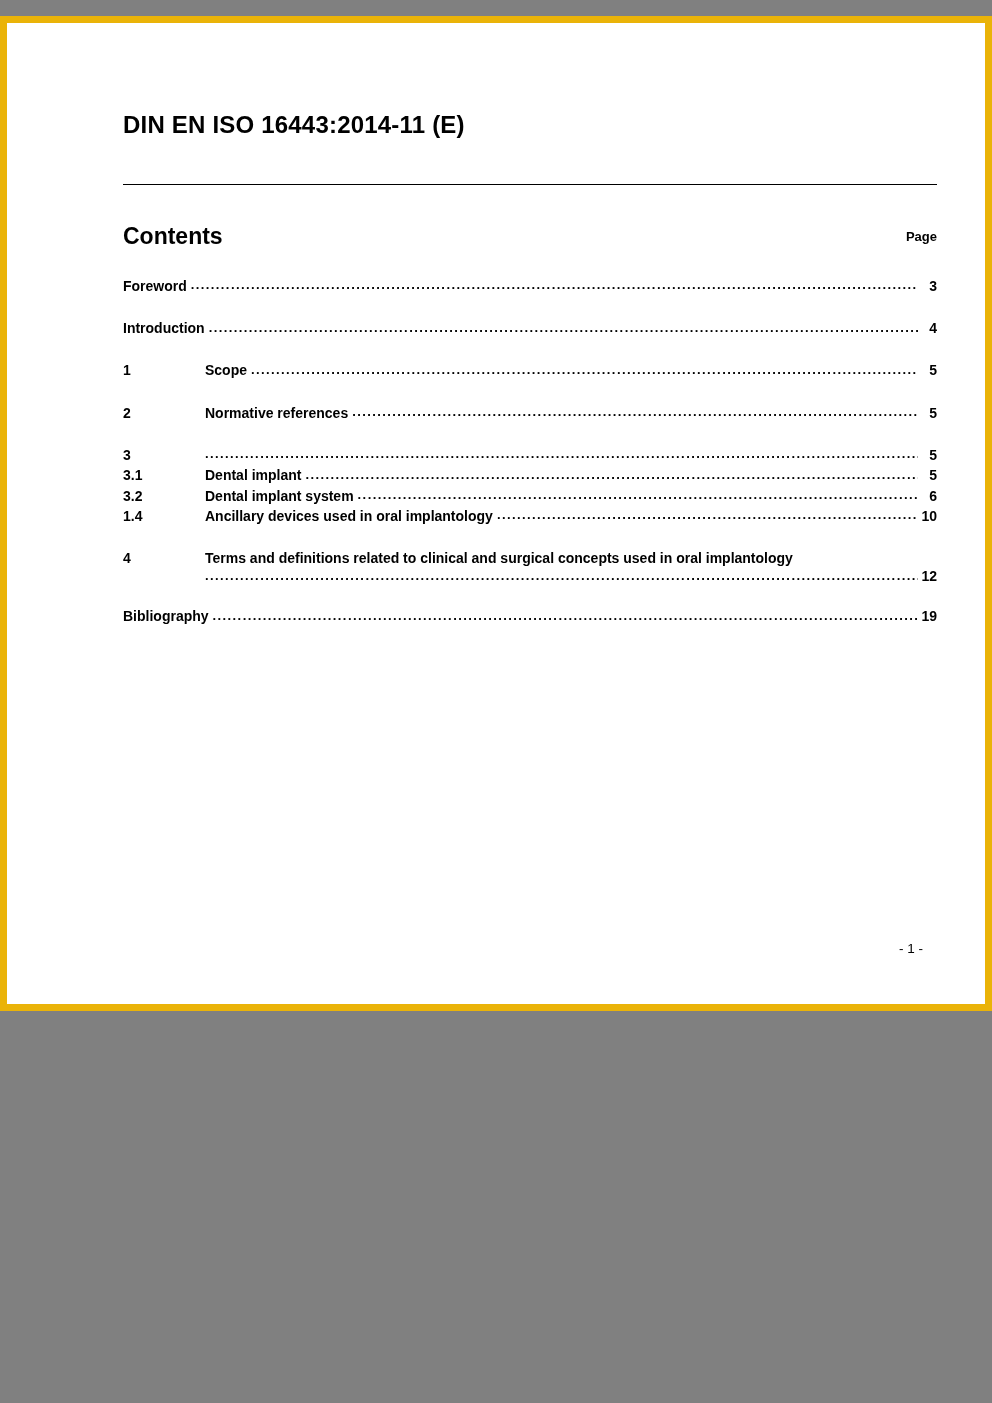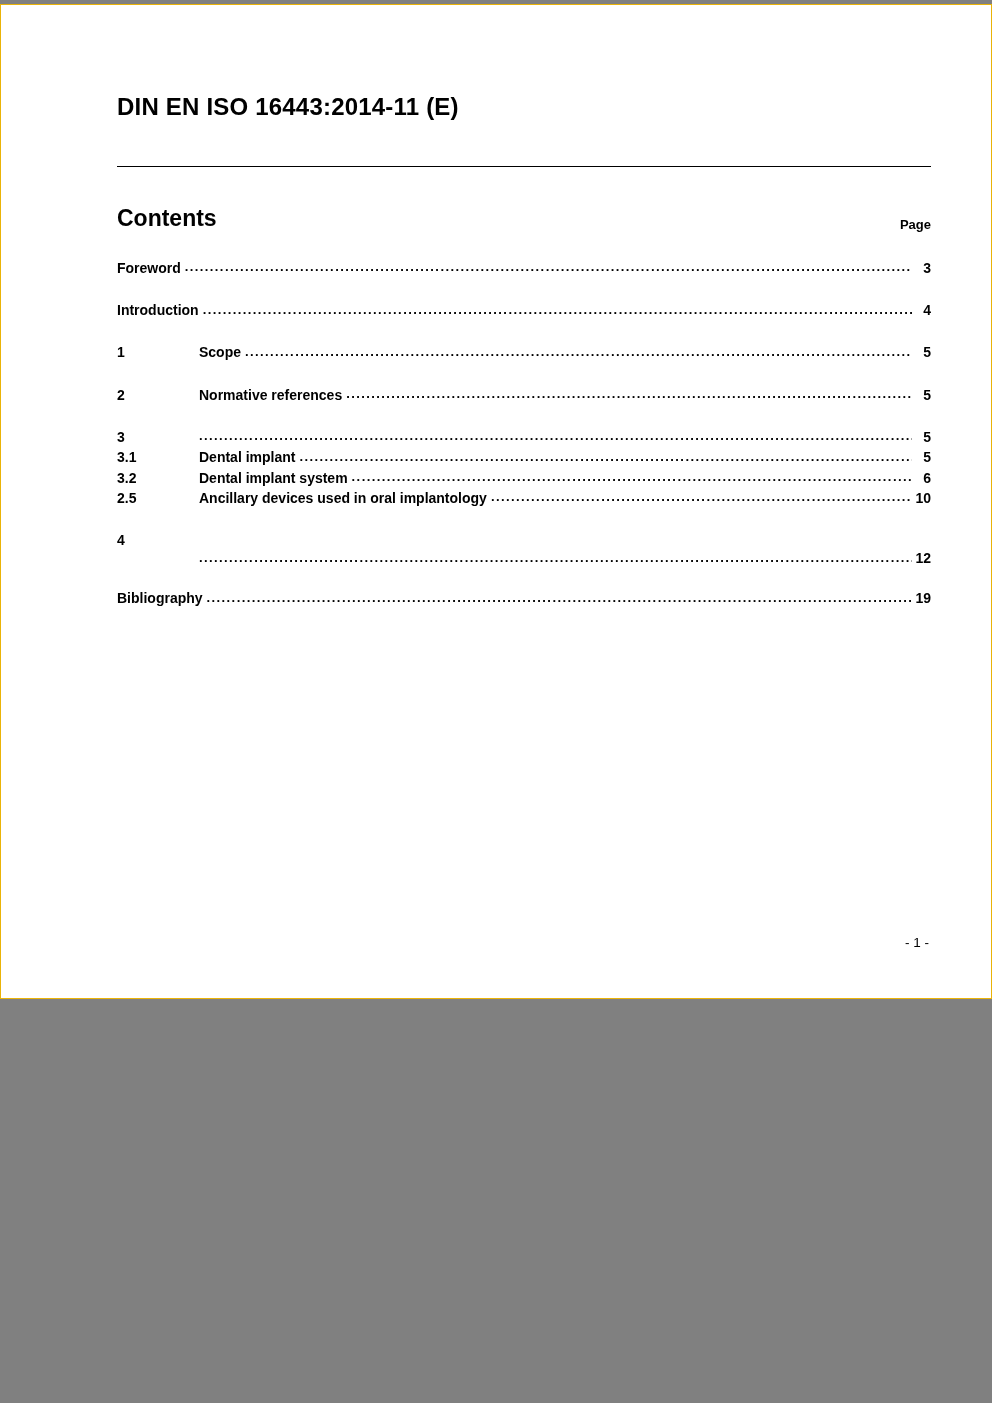--- a/index.html
+++ b/index.html
@@ -8,23 +8,23 @@
     background: #808080;
   }
   body {
     font-family: "Liberation Sans", sans-serif;
   }
   .page {
     position: relative;
     width: 992px;
     height: 995px;
     background: #ffffff;
-    margin: 4px auto;
+    margin: 16px auto;
     box-sizing: border-box;
-    border: 1px solid #eab308;
+    border: 7px solid #eab308;
     overflow: hidden;
   }
   .content {
     position: absolute;
     left: 116px;
     top: 88px;
     width: 814px;
   }
   .doc-number {
     font-size: 24px;
@@ -42,21 +42,21 @@
     color: #000;
   }
   .rule {
     border: 0;
     border-top: 1.5px solid #000;
     margin: 0 0 0 0;
     width: 100%;
   }
   .contents-head {
     display: flex;
-    align-items: flex-end;
+    align-items: center;
     justify-content: space-between;
     margin-top: 38px;
     margin-bottom: 26px;
   }
   .contents-title {
     font-size: 23px;
     font-weight: bold;
     color: #000;
   }
   .page-word {
@@ -198,30 +198,31 @@
           <span class="toc-dots">............................................................................................................................................................................................................................................................................................................</span>
           <span class="toc-page">5</span>
         </div>
         <div class="toc-row major toc-subrow">
           <span class="toc-num">3.2</span>
           <span class="toc-label">Dental implant system</span>
           <span class="toc-dots">............................................................................................................................................................................................................................................................................................................</span>
           <span class="toc-page">6</span>
         </div>
         <div class="toc-row major toc-subrow">
-          <span class="toc-num">2.5</span>
+          <span class="toc-num">1.4</span>
           <span class="toc-label">Ancillary devices used in oral implantology</span>
           <span class="toc-dots">............................................................................................................................................................................................................................................................................................................</span>
           <span class="toc-page">10</span>
         </div>
       </div>
 
       <div class="toc-group">
         <div class="toc-row major">
           <span class="toc-num">4</span>
+          <span class="toc-label wrapping">Terms and definitions related to clinical and surgical concepts used in oral implantology</span>
         </div>
         <div class="toc-continued">
           <span class="toc-num"></span>
           <span class="toc-dots full">............................................................................................................................................................................................................................................................................................................</span>
           <span class="toc-page">12</span>
         </div>
       </div>
 
       <div class="toc-group tight">
         <div class="toc-row major">

